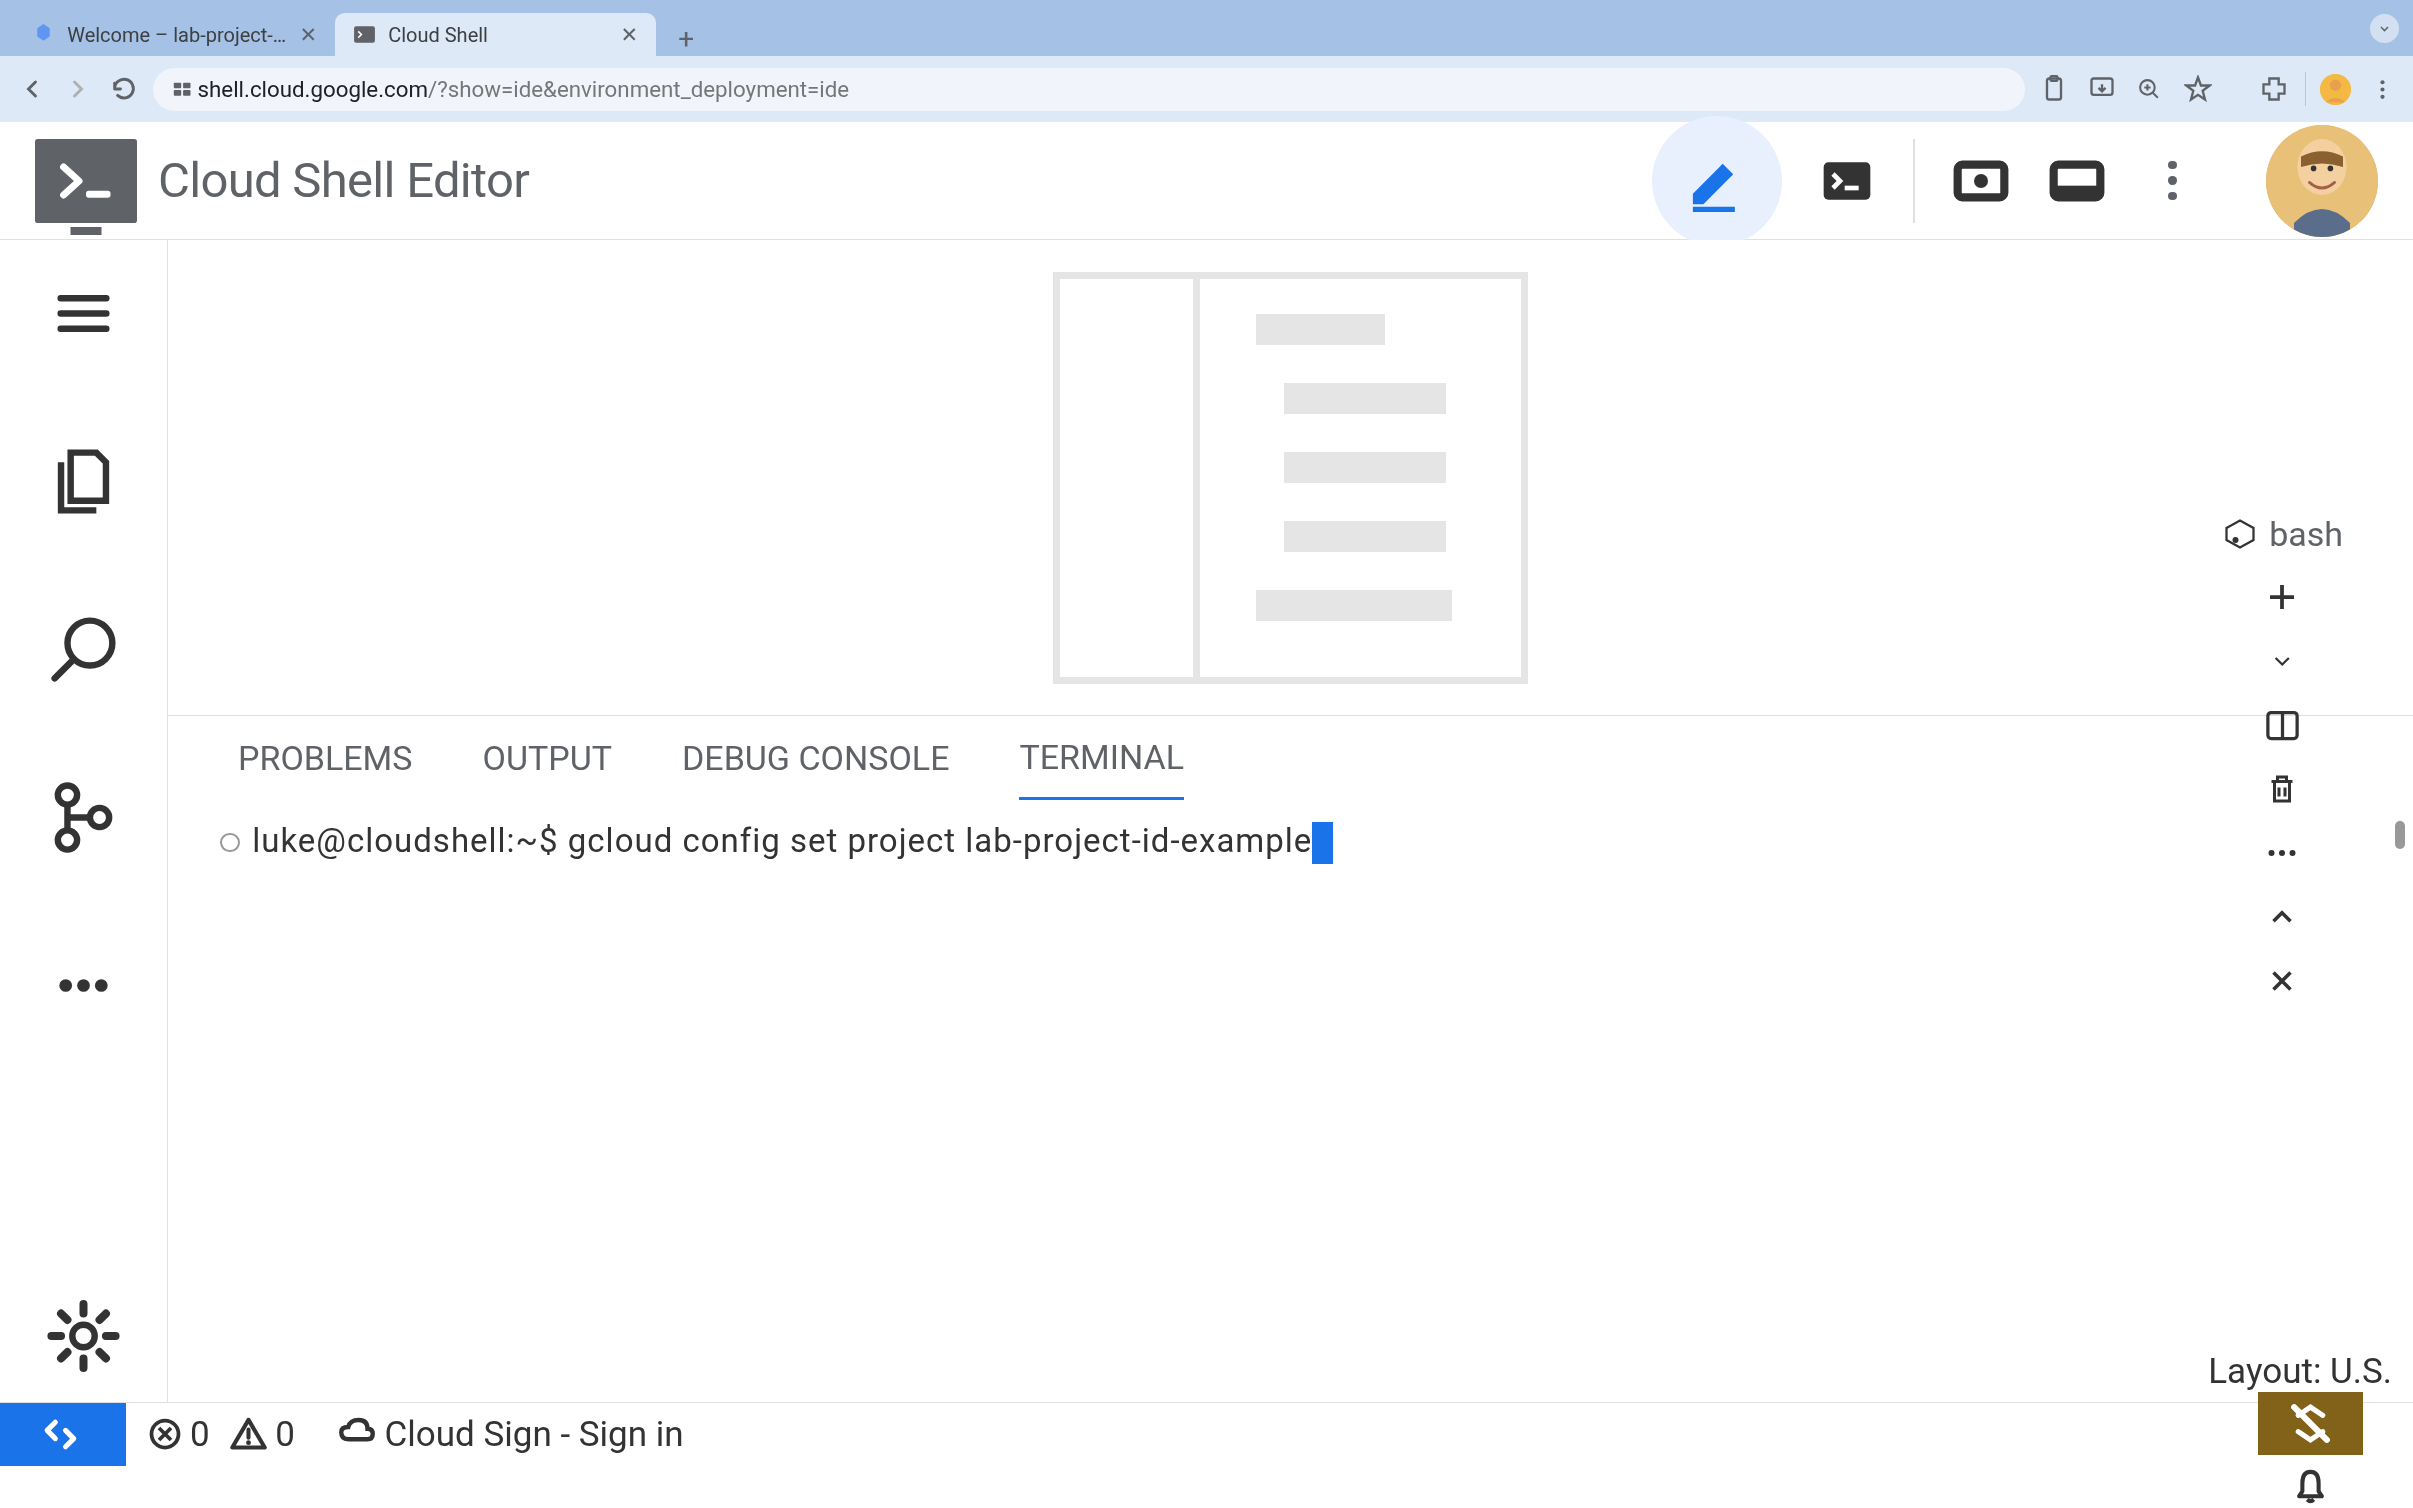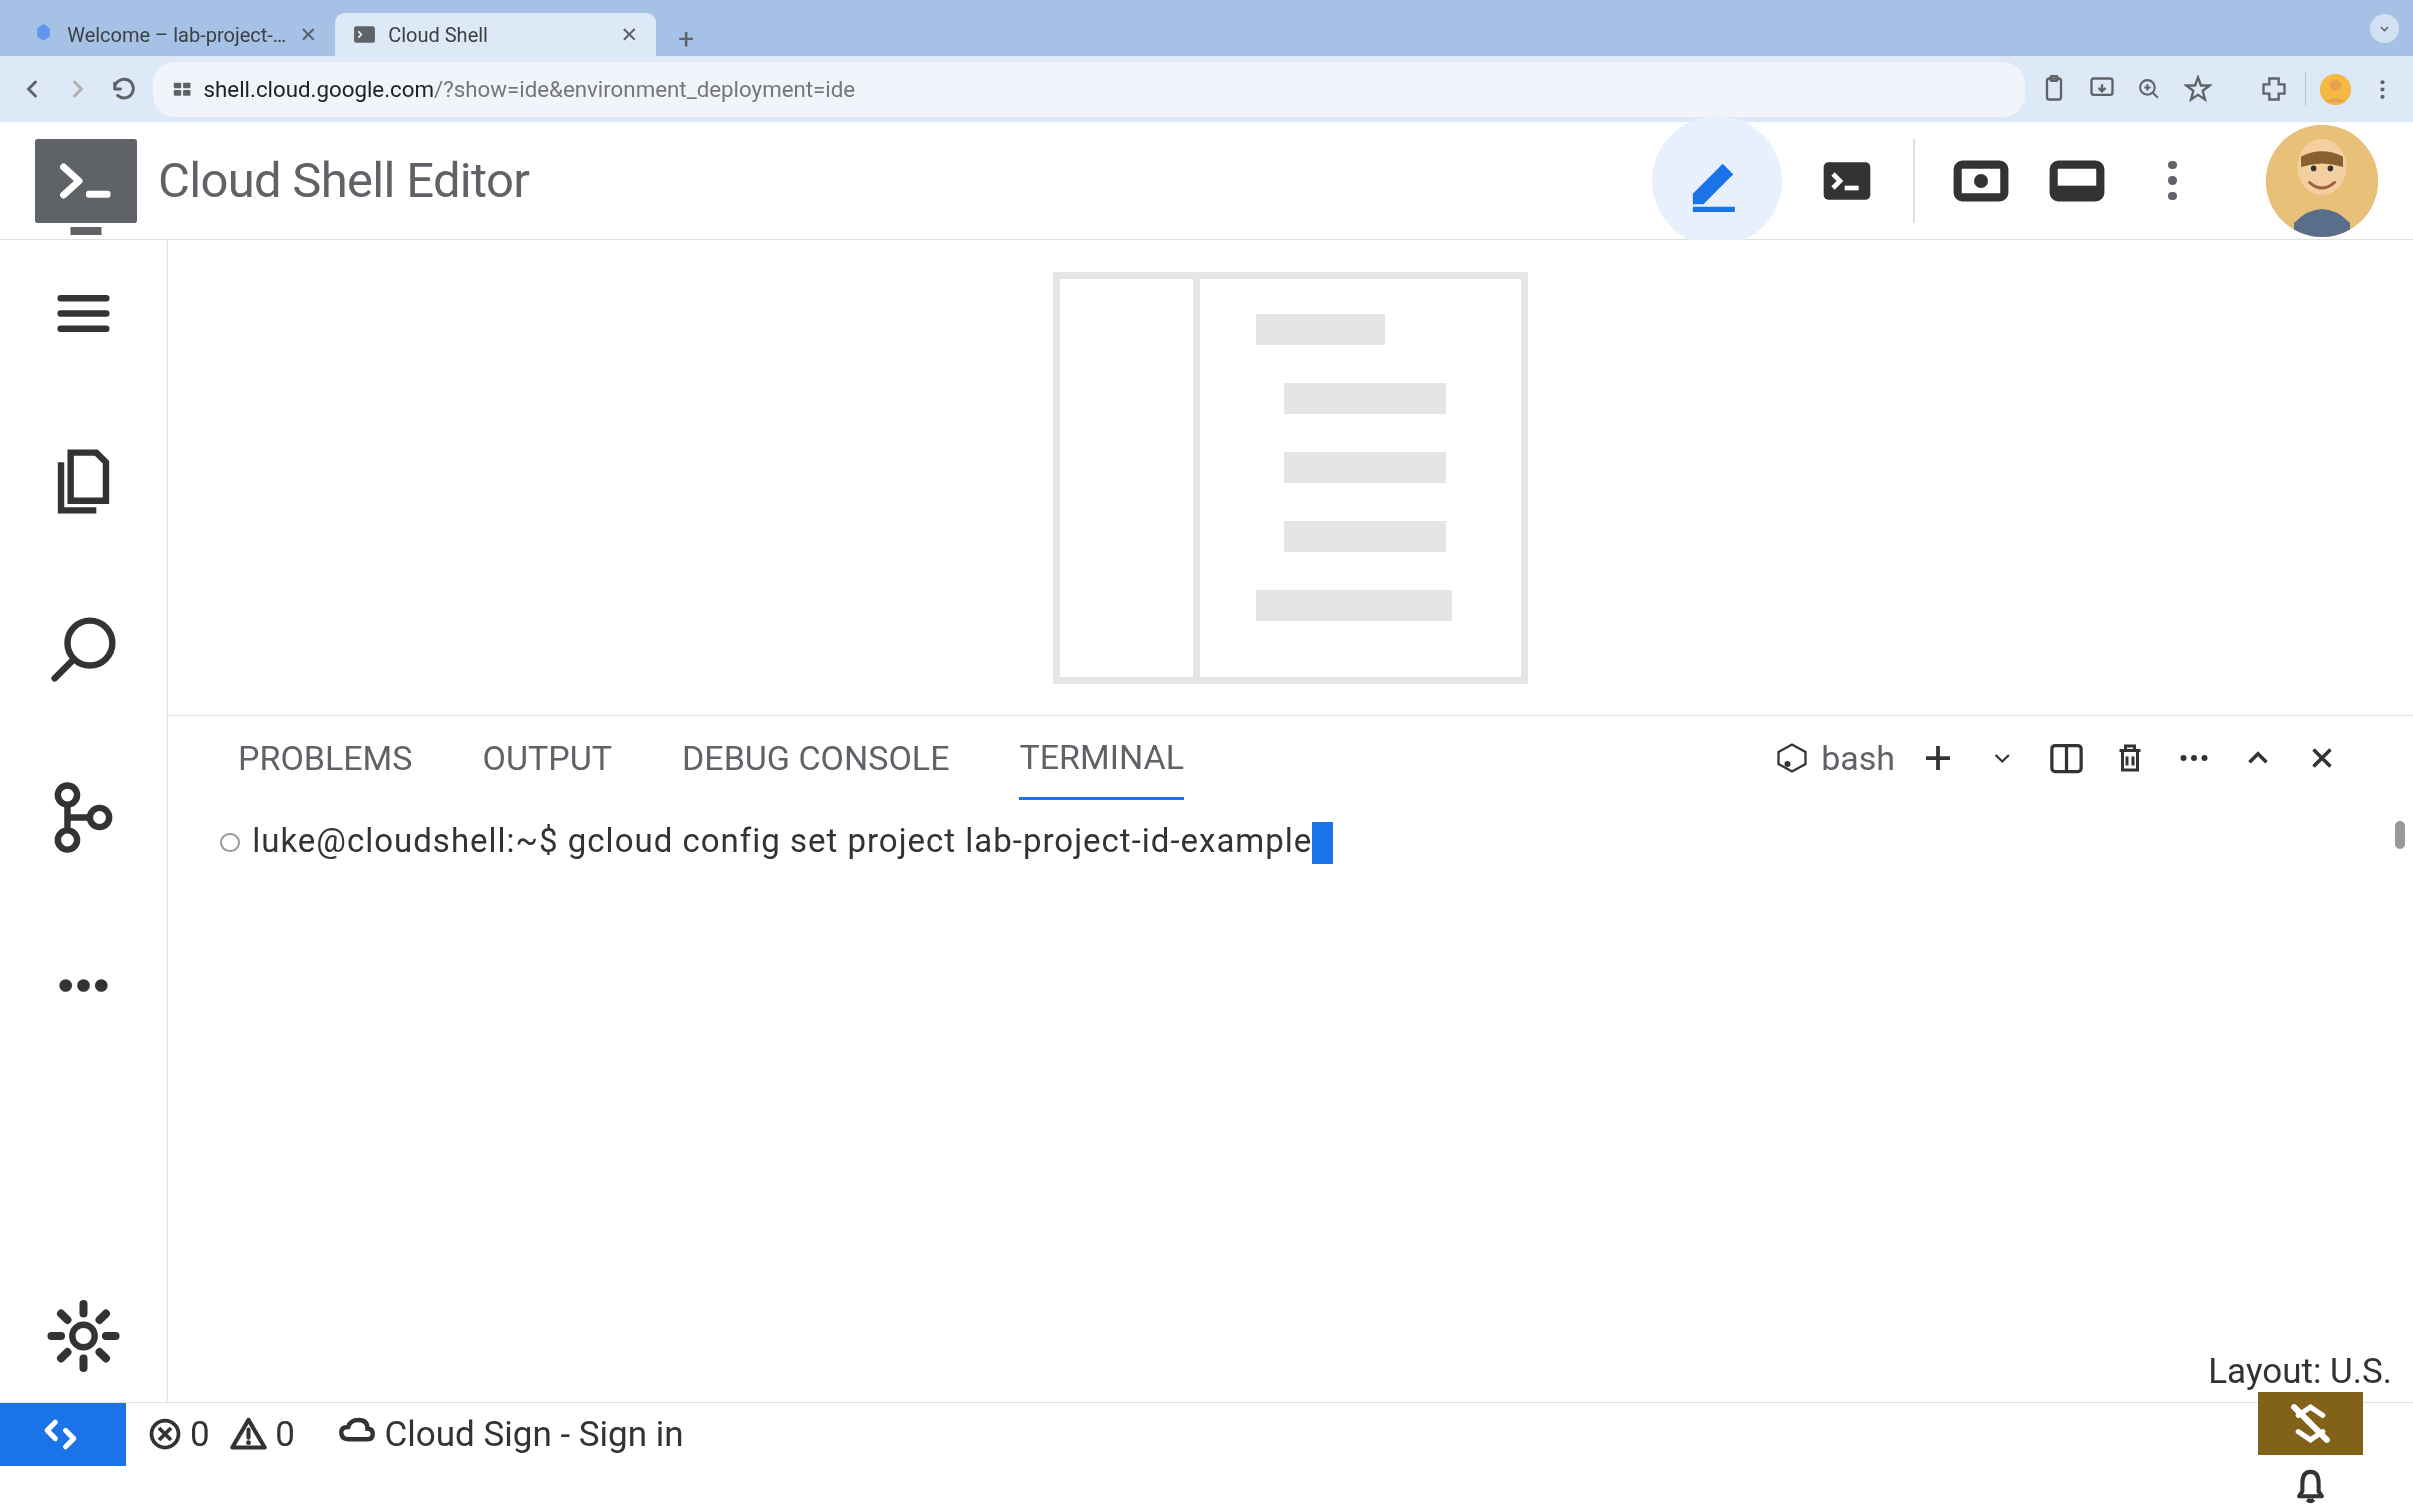--- a/index.html
+++ b/index.html
@@ -115,27 +115,27 @@
       color: #5f6368;
       cursor: pointer;
     }
     
     .nav-btn.disabled {
       color: #b0b0b0;
     }
     
     .url-bar {
       flex: 1;
-      height: 55px;
+      height: 43px;
       background: #f1f5fb;
       border-radius: 21.6px;
       display: flex;
       align-items: center;
       padding: 0 17px;
-      gap: 9px;
+      gap: 3px;
       font-size: 22.3px;
     }
     
     .url-icon {
       width: 25px;
       height: 25px;
       display: flex;
       align-items: center;
       justify-content: center;
     }
@@ -381,20 +381,21 @@
     .terminal-tab.active {
       color: #5f6368;
       border-bottom: 3.5px solid #1a73e8;
     }
     
     .terminal-actions {
       margin-left: auto;
       display: flex;
       align-items: center;
       gap: 22px;
+      flex-direction: column;
     }
     
     .terminal-shell-label {
       font-size: 34px;
       color: #5f6368;
       display: flex;
       align-items: center;
       gap: 11.2px;
     }
     

